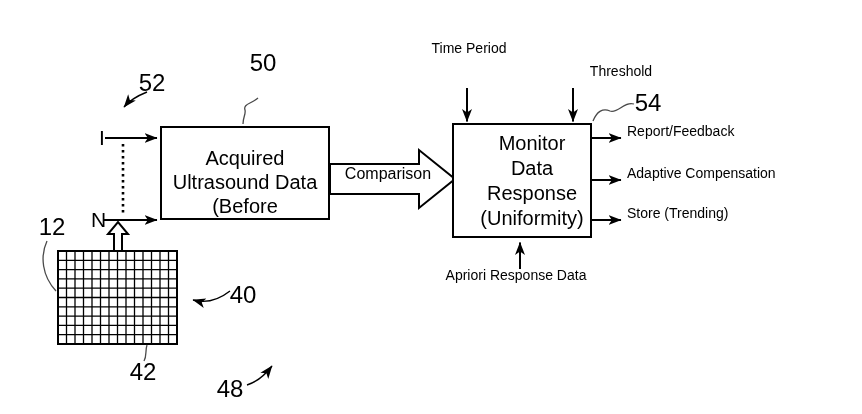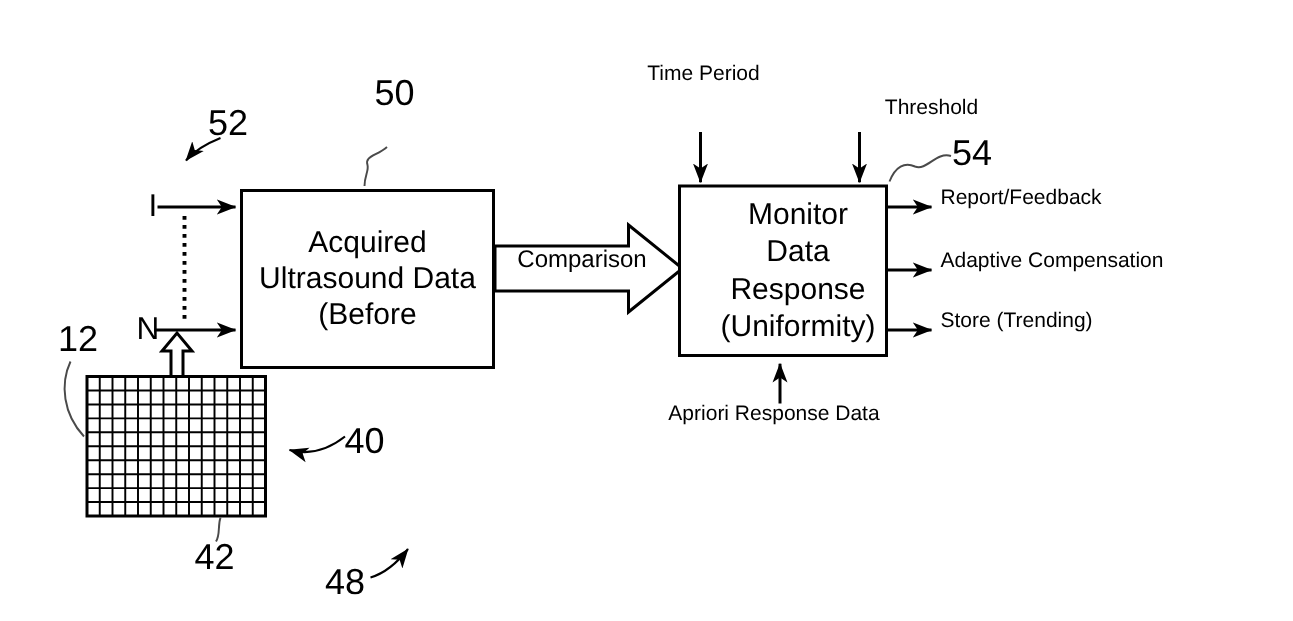--- a/index.html
+++ b/index.html
@@ -29,21 +29,21 @@
   .lbl{position:absolute;white-space:nowrap;line-height:1;font-size:14px;}
   .ctr{transform:translateX(-50%);text-align:center;}
   .num{font-size:24px;}
   .box{
     position:absolute;box-sizing:border-box;
     border:2.2px solid var(--ink);background:var(--paper);
     display:flex;flex-direction:column;justify-content:center;align-items:center;
     text-align:center;font-size:20px;
   }
   .box span{display:block;}
-  #acquired-box{left:160px;top:126px;width:170px;height:120px;line-height:24px;}
+  #acquired-box{left:160px;top:126px;width:170px;height:94px;line-height:24px;justify-content:flex-end;}
   #monitor-box{left:452px;top:123px;width:140px;height:115px;line-height:25px;padding-left:20px;}
 
   #lbl-i{left:99px;top:127px;font-size:21px;}
   #lbl-n{left:91px;top:209px;font-size:21px;}
   #lbl-time-period{left:469px;top:36px;line-height:24px;}
   #lbl-threshold{left:580px;top:64px;margin-left:41px;}
   #lbl-comparison{left:388px;top:166px;font-size:16px;}
   #lbl-apriori{left:516px;top:268px;}
   #out-0{left:627px;top:124px;}
   #out-1{left:627px;top:166px;}

